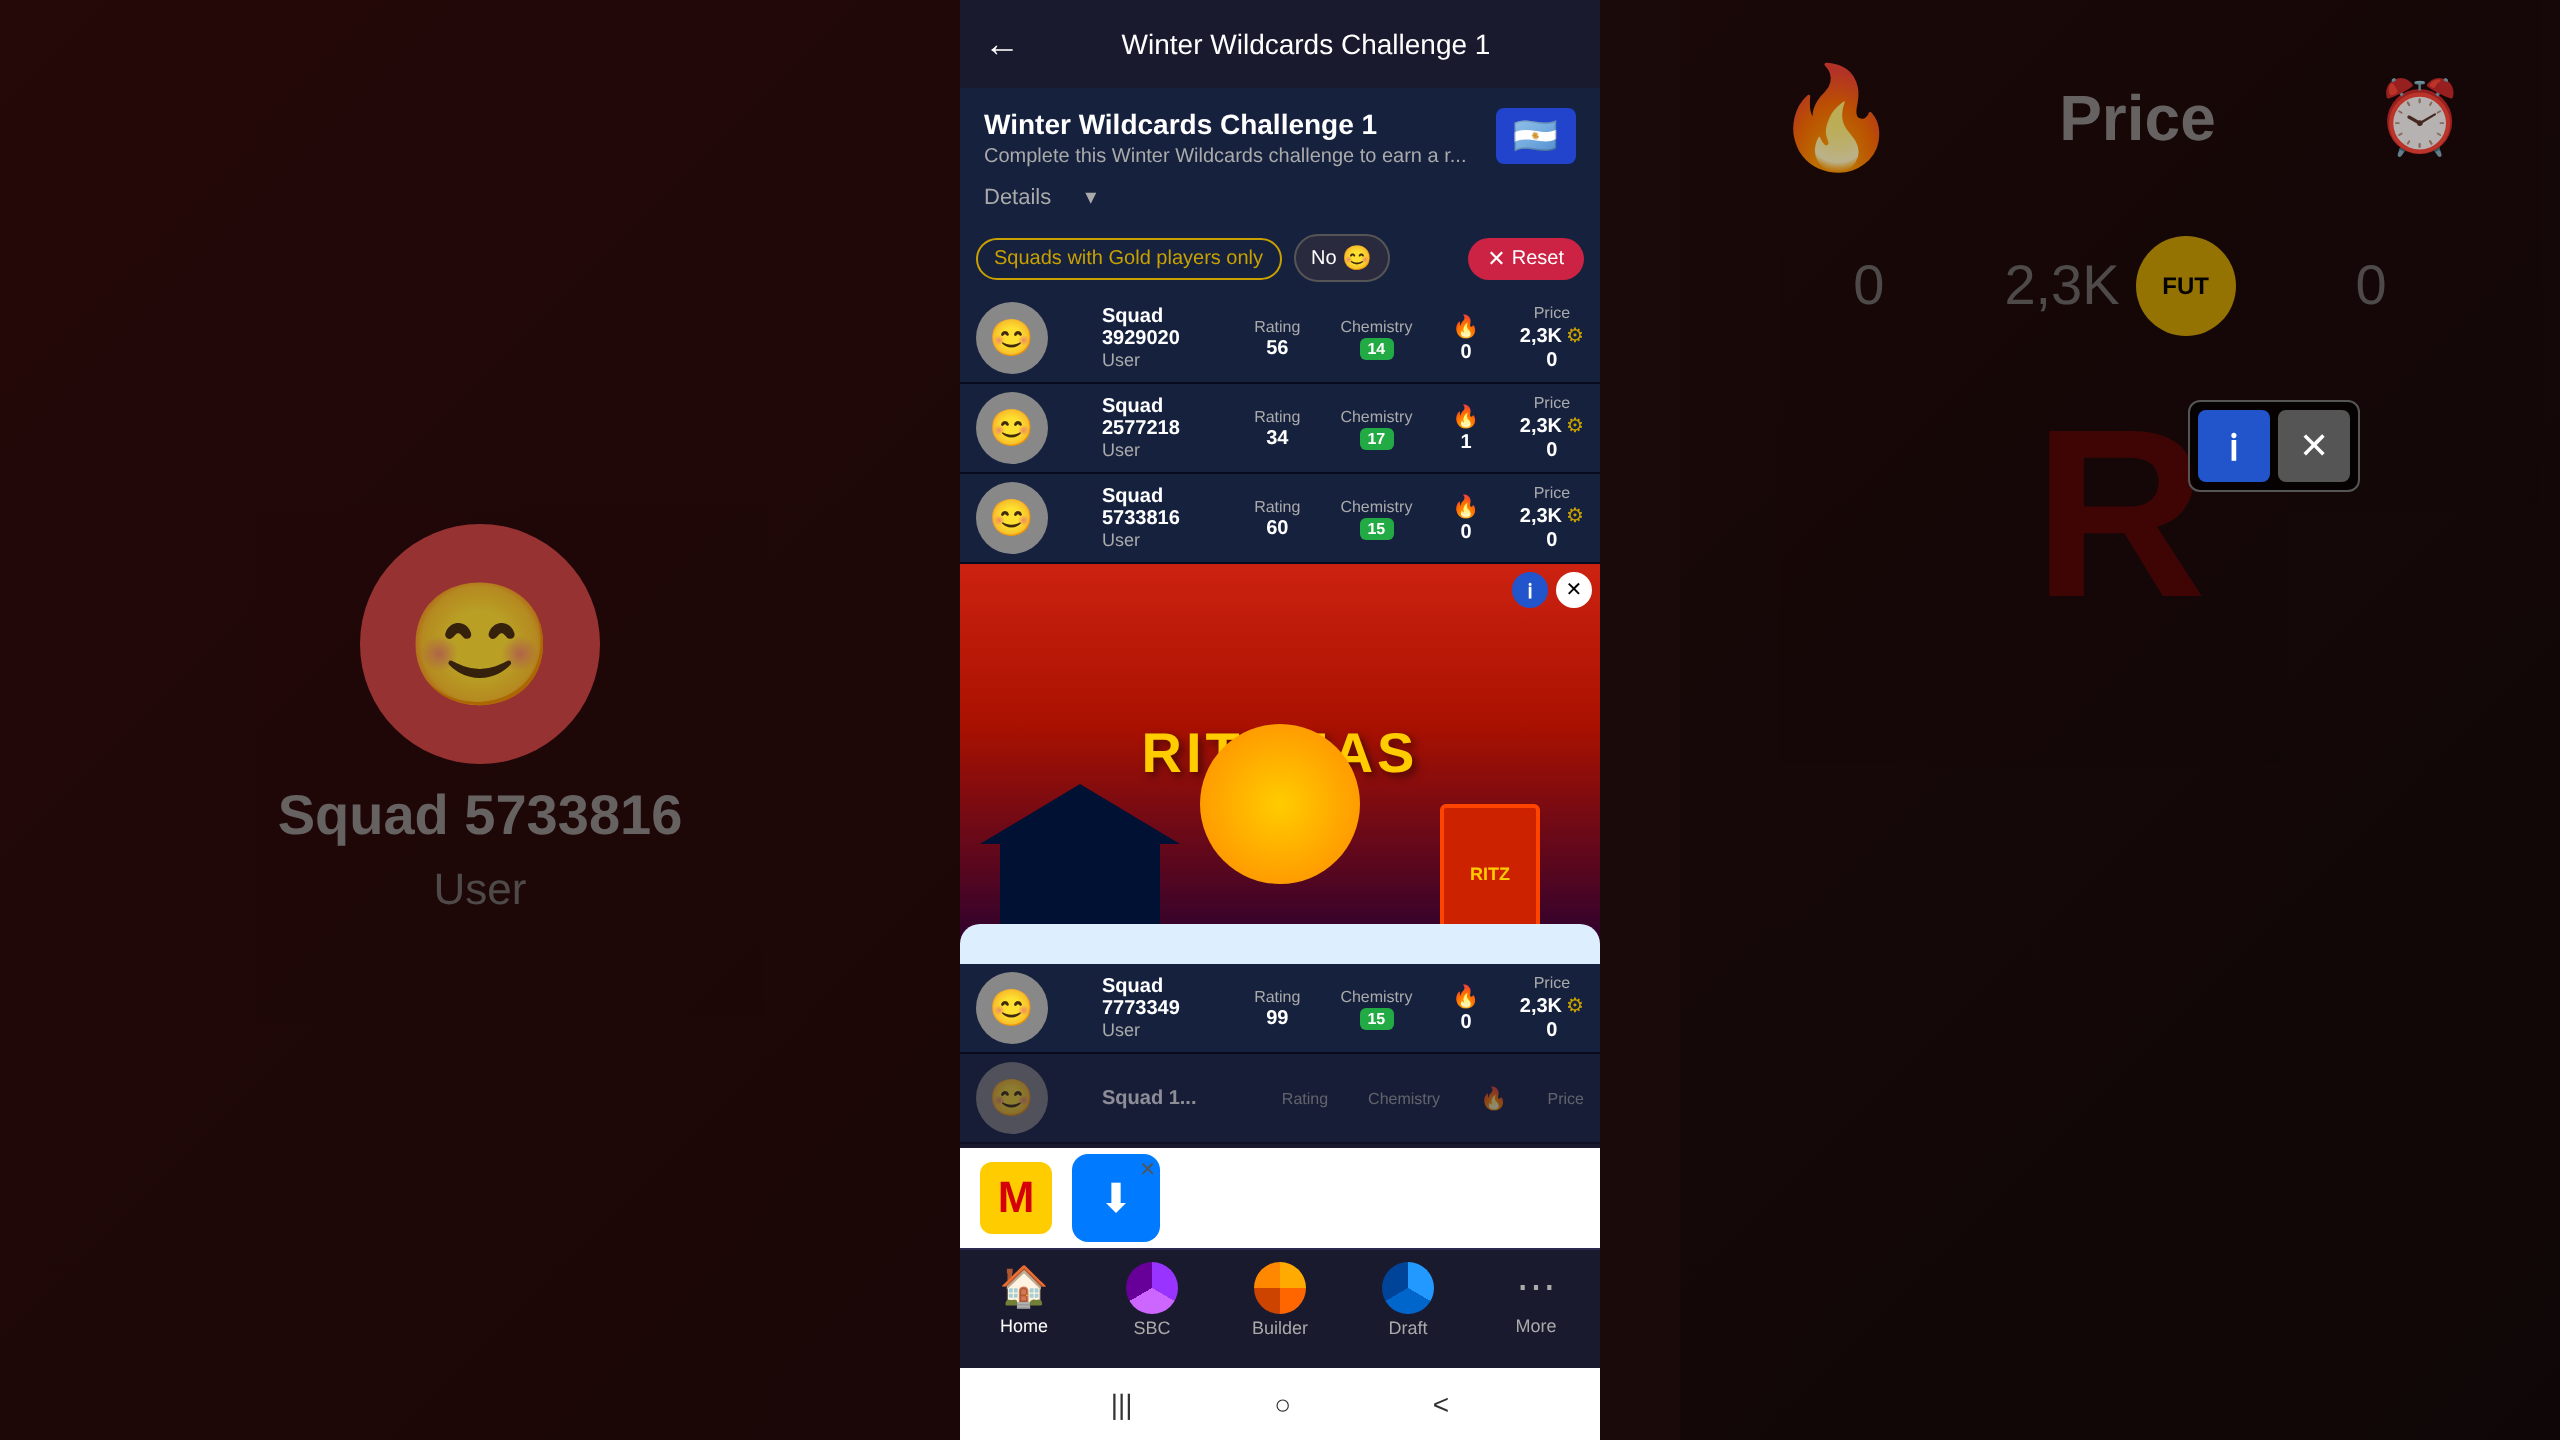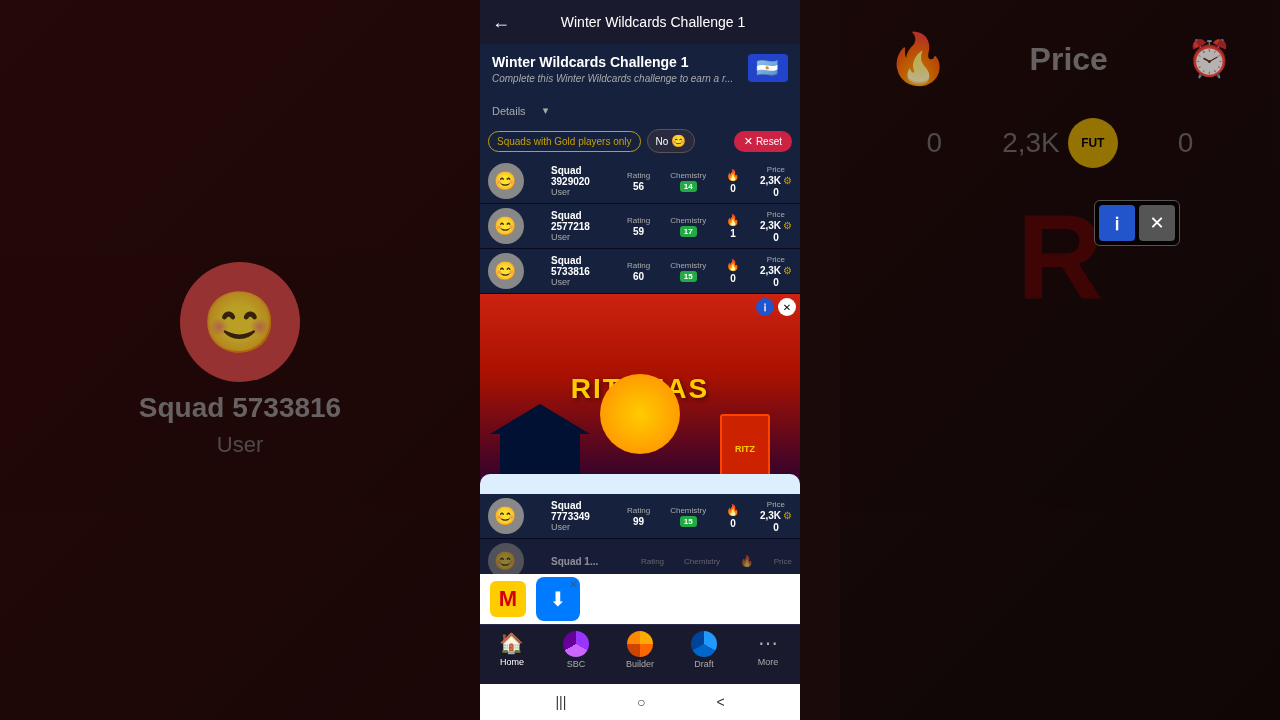--- a/index.html
+++ b/index.html
@@ -203,22 +203,21 @@
     .challenge-info { flex: 1; }
     .challenge-title {
       color: white;
       font-size: 14px;
       font-weight: bold;
       margin-bottom: 3px;
     }
     .challenge-desc {
       color: #aaa;
       font-size: 10px;
-      margin-bottom: 20px;
-      font-style: italic;
+      margin-bottom: 8px;
     }
     .details-btn {
       color: #aaa;
       font-size: 11px;
       display: flex;
       align-items: center;
       gap: 17px;
       cursor: pointer;
     }
     .challenge-flag {
@@ -654,21 +653,21 @@
     <div class="squad-row">
       <div class="squad-avatar">😊</div>
       <div class="squad-info">
         <div class="squad-name">Squad 2577218</div>
         <div class="squad-user">User</div>
       </div>
       <div class="squad-stats">
         <div class="stat-group">
           <span class="stat-label">Rating</span>
           <div class="stat-value-row">
-              <span class="stat-num">59</span>
+              <span class="stat-num">34</span>
             </div>
         </div>
         <div class="stat-group">
           <span class="stat-label">Chemistry</span>
           <div class="stat-value-row">
               <span class="chem-badge">17</span>
             </div>
         </div>
         <div class="stat-group">
           <span class="fire-icon-small">🔥</span>

